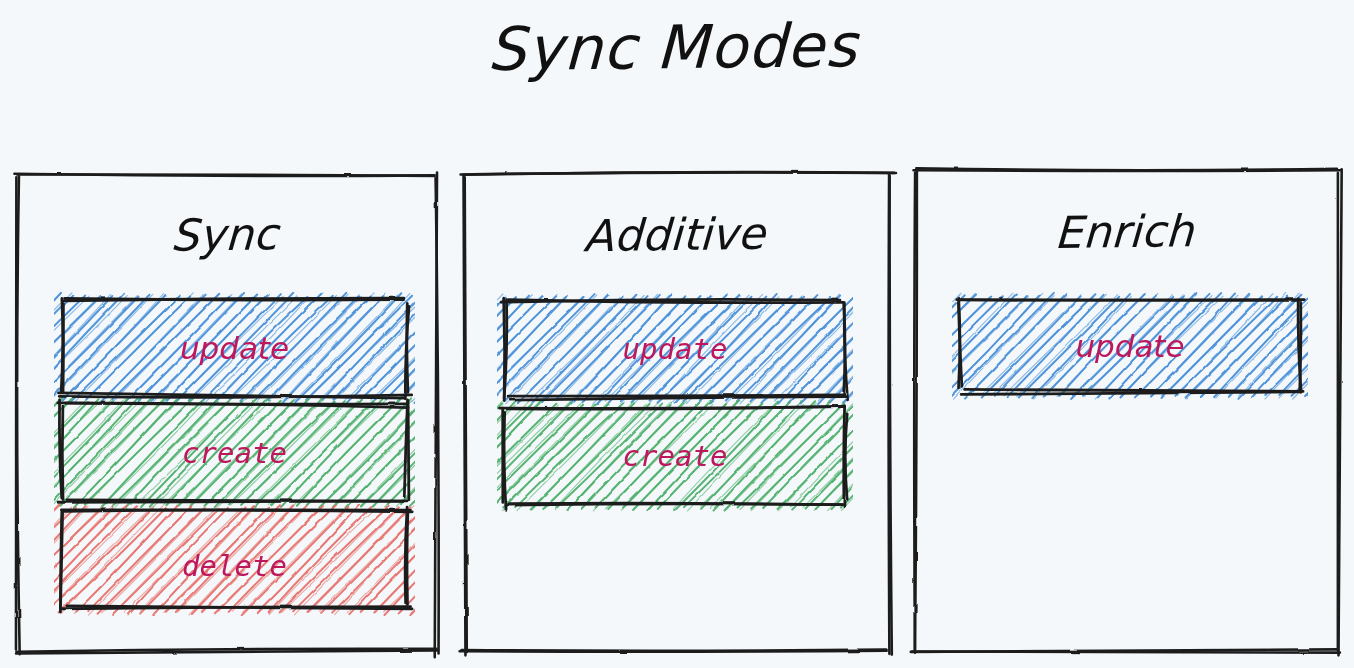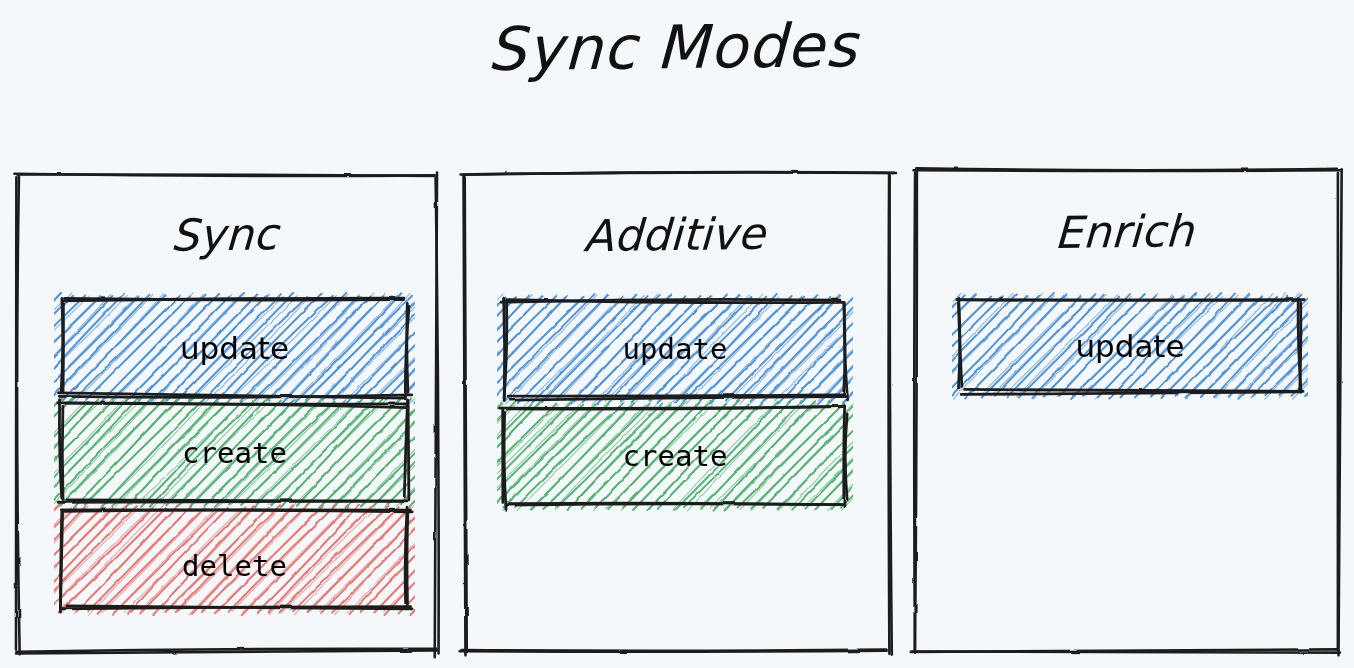--- a/index.html
+++ b/index.html
@@ -77,23 +77,24 @@
   .op-fill {
     position: absolute;
     left: 0; top: 0;
     width: 100%;
     height: 100%;
   }
   .op-label {
     position: relative;
     z-index: 3;
     font-size: 30px;
-    color: #000000;
+    color: #be185d;
     letter-spacing: 0.5px;
     line-height: 1;
+    font-style: italic;
   }
   .op-label.mono {
     font-family: "DejaVu Sans Mono", monospace;
     font-size: 29px;
     letter-spacing: 0px;
   }
   .op-label.sans {
     font-family: "DejaVu Sans", sans-serif;
     font-size: 31px;
     letter-spacing: 0px;

